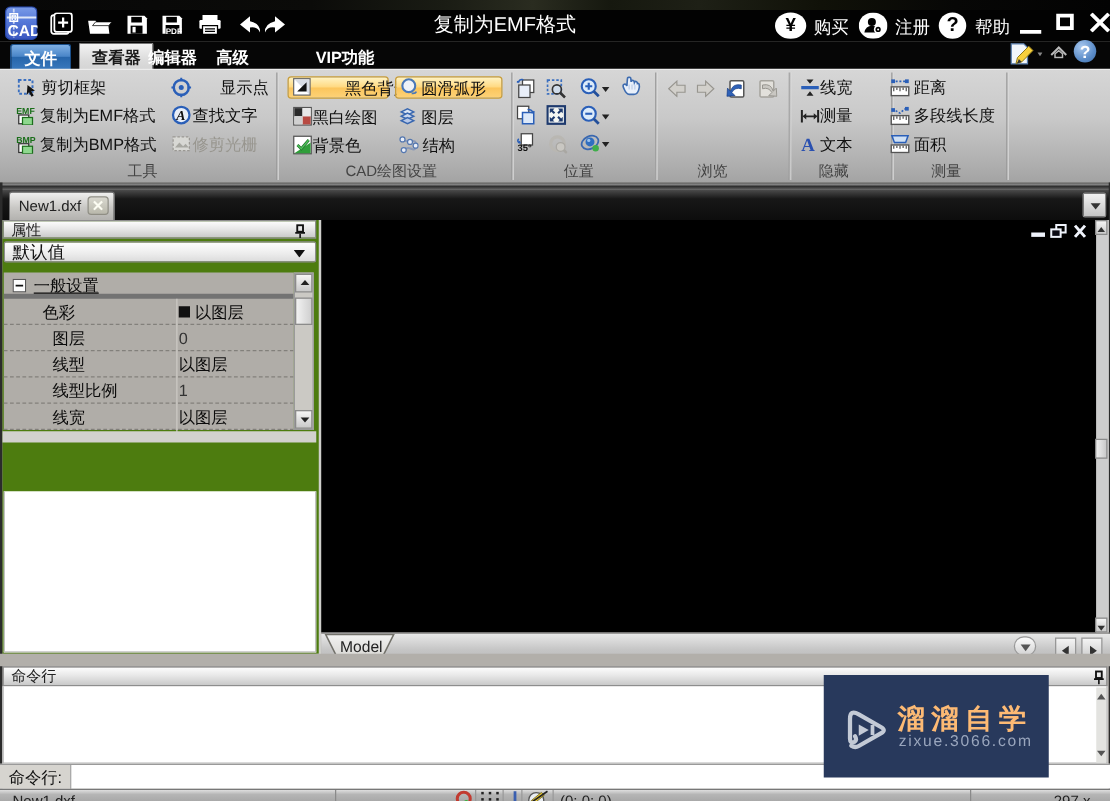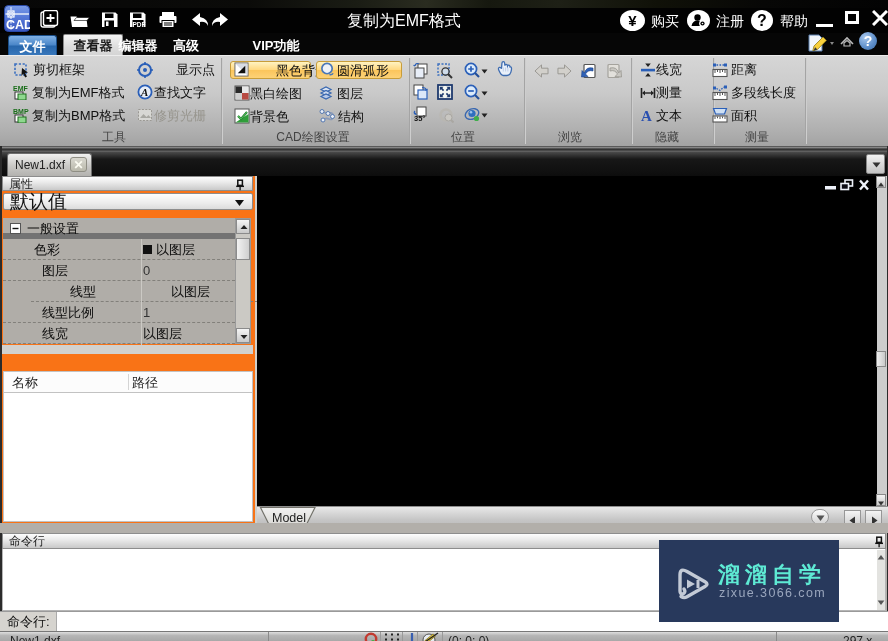--- a/index.html
+++ b/index.html
@@ -36,26 +36,26 @@
 
 #tabrow { left:0; top:152px; width:888px; height:24px; background:linear-gradient(#4a4a4a 0%,#171717 30%,#0d0d0d 100%); }
 #doctab { position:absolute; left:7px; top:1px; width:85px; height:23px;
   background:linear-gradient(#f0f0ef,#c9c8c5 55%,#b3b2af); border:1px solid #6e6e6e; border-bottom:none; border-radius:3px 3px 0 0;
   font-size:12px; color:#222; line-height:22px; padding-left:7px; }
 #doctab .x { position:absolute; right:4px; top:3px; width:17px; height:15px; border:1px solid #8f8e84; border-radius:3px;
   background:linear-gradient(#d9d8cf,#b9b8ab); color:#fcfcf2; font-weight:bold; font-size:12px; text-align:center; line-height:14px; }
 #tabchev { position:absolute; right:3px; top:2px; width:19px; height:20px; background:linear-gradient(#f2f2f2,#c4c4c4);
   border:1px solid #888; border-radius:2px; }
 
-#leftpanel { left:2px; top:176px; width:253px; height:347px; background:#f97316; }
+#leftpanel { left:2px; top:176px; width:253px; height:347px; background:#4d7c0f; }
 .phdr { position:absolute; left:0px; width:251px; height:15px; border:1px solid #8d8d8d;
   background:linear-gradient(#fdfdfd,#e8e8e8 45%,#c9c9c9); font-size:12px; color:#222; line-height:14px; padding-left:6px; }
 .pin { position:absolute; top:2px; width:12px; height:12px; }
 #combo { position:absolute; left:1px; top:17px; width:250px; height:17px; border:1px solid #8d8d8d; border-radius:2px;
-  background:linear-gradient(#fefefe,#ececec 60%,#dcdcdc); font-size:19px; color:#111; line-height:15px; padding-left:6px; }
+  background:linear-gradient(#fefefe,#ececec 60%,#dcdcdc); font-size:14px; color:#111; line-height:15px; padding-left:6px; }
 #grid { position:absolute; left:1px; top:42px; width:232px; height:126px; background:#b0ada8; }
 .grow { position:absolute; left:0; width:232px; height:21px; font-size:13px; color:#0b0b0b; line-height:21px;
   border-bottom:1px dashed #82807b; }
 .gval { position:absolute; left:140px; top:0; }
 #gsb { position:absolute; left:233px; top:42px; width:16px; height:126px; background:#cbc9c4; border:1px solid #9a9a9a; }
 .sbbtn { position:absolute; left:0px; width:14px; height:15px; background:linear-gradient(#f5f5f5,#c9c9c9); border:1px solid #8b8b8b; }
 #favhead { top:178px; }
 #favcols { position:absolute; left:1px; top:195px; width:250px; height:22px; background:#fcfcfc; border:1px solid #c2c2c2;
   font-size:13px; color:#222; line-height:21px; }
 #favwhite { position:absolute; left:1px; top:217px; width:250px; height:129px; background:#fff; border:1px solid #c2c2c2; border-top:none; }
@@ -71,21 +71,21 @@
   background:linear-gradient(#fdfdfd,#e8e8e8 45%,#c9c9c9); font-size:12px; color:#222; line-height:15px; padding-left:6px; }
 #cmdwhite { left:2px; top:549px; width:884px; height:62px; background:#fff; border:1px solid #b5b5b5; border-top:none; }
 #cmdinput { left:0px; top:611px; width:888px; height:20px; background:#fff; border-top:1px solid #9a9a9a; }
 #cmdlabel { position:absolute; left:0; top:0; width:57px; height:19px; background:#d6d4cf; border-right:1px solid #aaa;
   font-size:13px; color:#111; line-height:19px; padding-left:7px; }
 
 #statusbar { left:0; top:631px; width:888px; height:10px; background:linear-gradient(#dedede,#b5b5b5 40%,#a8a8a8); border-top:1px solid #777; }
 .stxt { position:absolute; top:2px; font-size:12px; color:#222; }
 
 #wm { left:659px; top:540px; width:180px; height:82px; background:#28395c; }
-#wmtext { position:absolute; left:59px; top:20px; color:#5eead4; font-size:22px; letter-spacing:5px; font-weight:bold; }
+#wmtext { position:absolute; left:59px; top:20px; color:#fdba74; font-size:22px; letter-spacing:5px; font-weight:bold; }
 #wmurl { position:absolute; left:60px; top:46px; color:#9aa6bd; font-size:12.5px; letter-spacing:1.4px; }
 </style>
 </head>
 <body>
 <div id="root">
   <div id="desktop" class="abs"></div>
   <div id="titlebar" class="abs"></div>
   <div id="apptitle" class="abs">复制为EMF格式</div>
 
   <svg class="abs" style="left:4px;top:5px;" width="26" height="27" viewBox="0 0 26 27">
@@ -404,50 +404,45 @@
   <div id="leftpanel" class="abs">
     <div class="phdr" style="top:0px;">属性<svg class="pin" style="right:6px;" viewBox="0 0 12 12">
           <rect x="3.8" y="1.2" width="4.6" height="5.2" fill="none" stroke="#111" stroke-width="1.5"></rect>
           <line x1="2.2" y1="7.3" x2="10" y2="7.3" stroke="#111" stroke-width="1.5"></line>
           <line x1="6.1" y1="8" x2="6.1" y2="11.3" stroke="#111" stroke-width="1.3"></line>
         </svg></div>
     <div id="combo">默认值<svg style="position:absolute;right:8px;top:6px;" width="9" height="6" viewBox="0 0 9 6">
           <path d="M0 0 h9 l-4.5 6 z" fill="#111"></path>
         </svg></div>
     <div id="grid">
-      <div class="grow" style="top:0px;border-bottom:6px solid #737373;">
+      <div class="grow" style="top:0px;border-bottom:4px solid #737373;text-decoration:underline;">
         <svg style="position:absolute;left:7px;top:5px;" width="11" height="11" viewBox="0 0 11 11">
             <rect x="0.5" y="0.5" width="10" height="10" fill="#fdfdfd" stroke="#555"></rect>
             <line x1="2.5" y1="5.5" x2="8.5" y2="5.5" stroke="#111" stroke-width="1.4"></line>
           </svg>
         <span style="margin-left:24px;">一般设置</span>
       </div>
       <div class="grow" style="top:21px;"><span style="margin-left:31px;">色彩</span>
         <span class="gval"><span style="display:inline-block;width:9px;height:9px;background:#111;margin-right:4px;"></span>以图层</span></div>
       <div class="grow" style="top:42px;"><span style="margin-left:39px;">图层</span><span class="gval" style="color:#333;">0</span></div>
-      <div class="grow" style="top:63px;margin-left:28px;"><span style="margin-left:39px;">线型</span><span class="gval">以图层</span></div>
+      <div class="grow" style="top:63px;"><span style="margin-left:39px;">线型</span><span class="gval">以图层</span></div>
       <div class="grow" style="top:84px;"><span style="margin-left:39px;">线型比例</span><span class="gval" style="color:#333;">1</span></div>
       <div class="grow" style="top:105px;"><span style="margin-left:39px;">线宽</span><span class="gval">以图层</span></div>
       <div style="position:absolute;left:138px;top:21px;width:1px;height:107px;background:#cbc9c4;"></div>
     </div>
     <div id="gsb">
       <div class="sbbtn" style="top:0;"><svg width="14" height="13" viewBox="0 0 14 13">
             <path d="M7 4 l3.5 4 h-7 z" fill="#222"></path>
           </svg></div>
       <div class="sbbtn" style="top:19px;height:22px;background:linear-gradient(to right,#f2f2f2,#cfcfcf);"></div>
       <div class="sbbtn" style="bottom:0;"><svg width="14" height="13" viewBox="0 0 14 13">
             <path d="M7 9 l3.5-4 h-7 z" fill="#222"></path>
           </svg></div>
     </div>
     <div style="position:absolute;left:0;top:169px;width:251px;height:9px;background:#d2d1ce;"></div>
-    <div id="favcols">
-        <span style="position:absolute;left:8px;">名称</span>
-        <span style="position:absolute;left:128px;">路径</span>
-      <div style="position:absolute;left:124px;top:2px;width:1px;height:16px;background:#d4d4d4;"></div>
-      </div>
     <div id="favwhite"></div>
   </div>
   <div id="canvas" class="abs">
     <svg style="position:absolute;right:7px;top:3px;" width="46" height="12" viewBox="0 0 46 12">
       <rect x="1" y="7" width="11" height="3.5" fill="#eef2fa"></rect>
       <rect x="21" y="1" width="7.5" height="6" fill="none" stroke="#eef2fa" stroke-width="1.6"></rect>
       <rect x="17" y="4.5" width="7.5" height="6" fill="#0b0b14" stroke="#eef2fa" stroke-width="1.6"></rect>
       <path d="M36 1.5 L44 10.5 M44 1.5 L36 10.5" stroke="#eef2fa" stroke-width="2.4"></path>
     </svg>
   </div>

